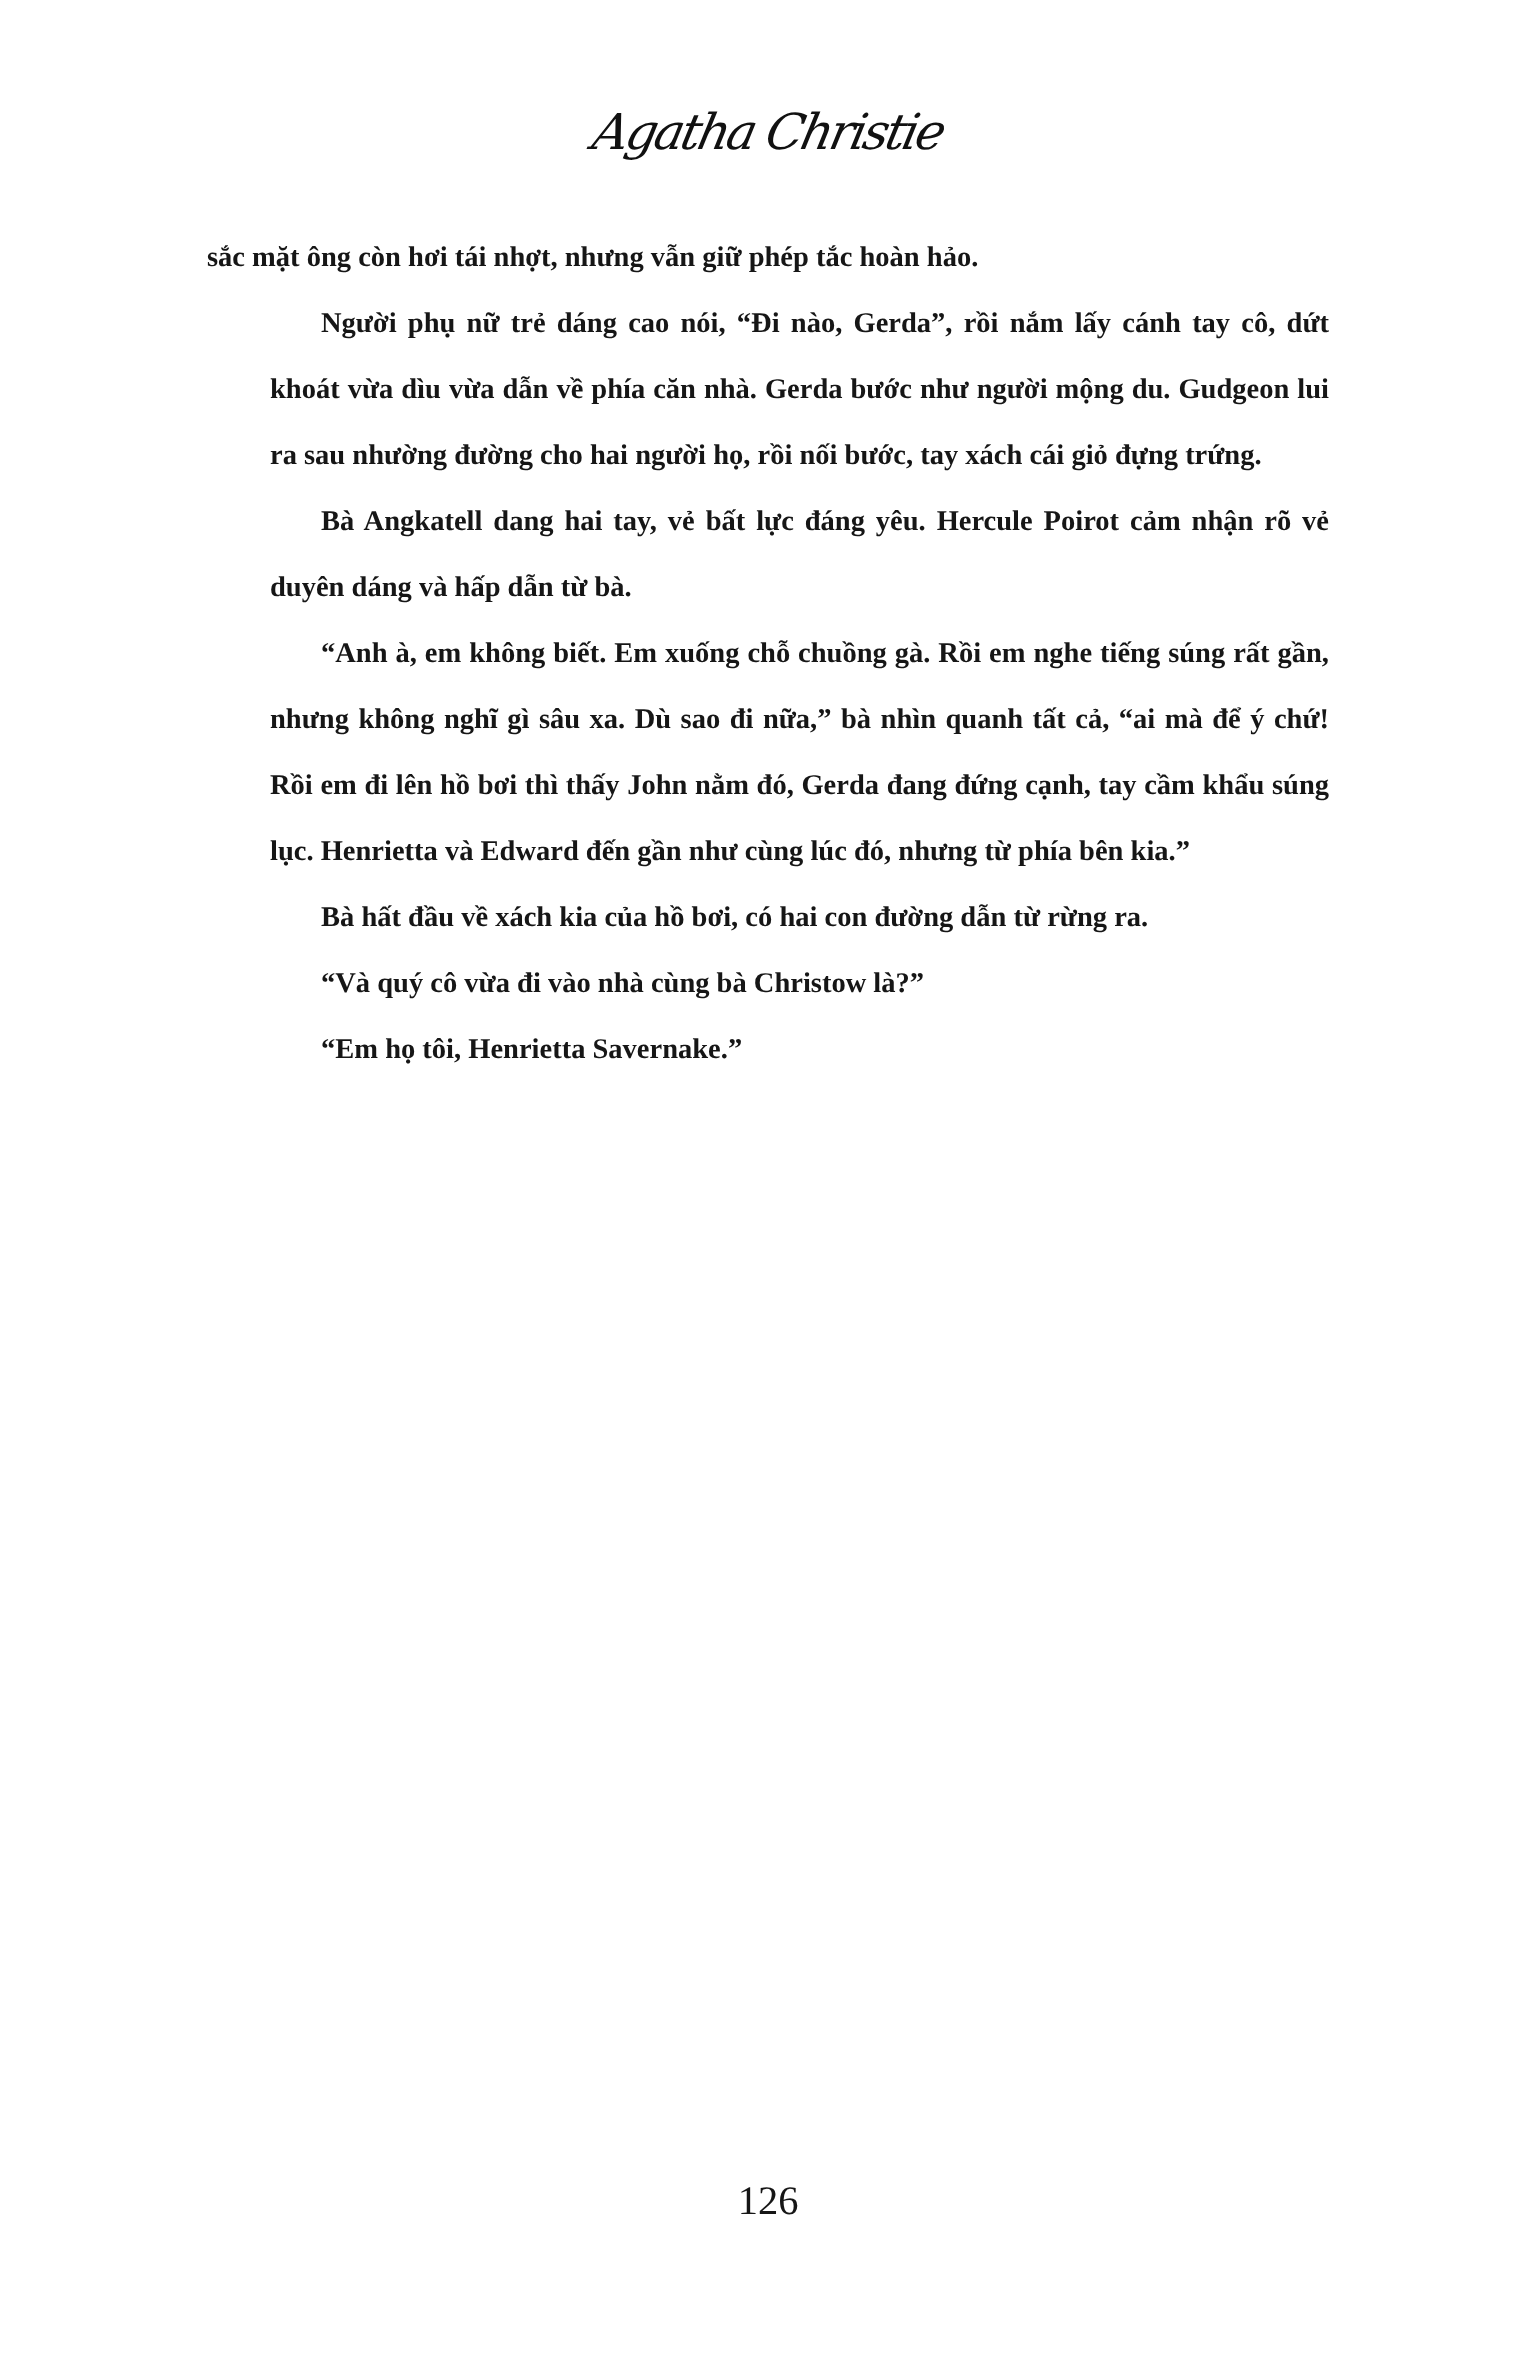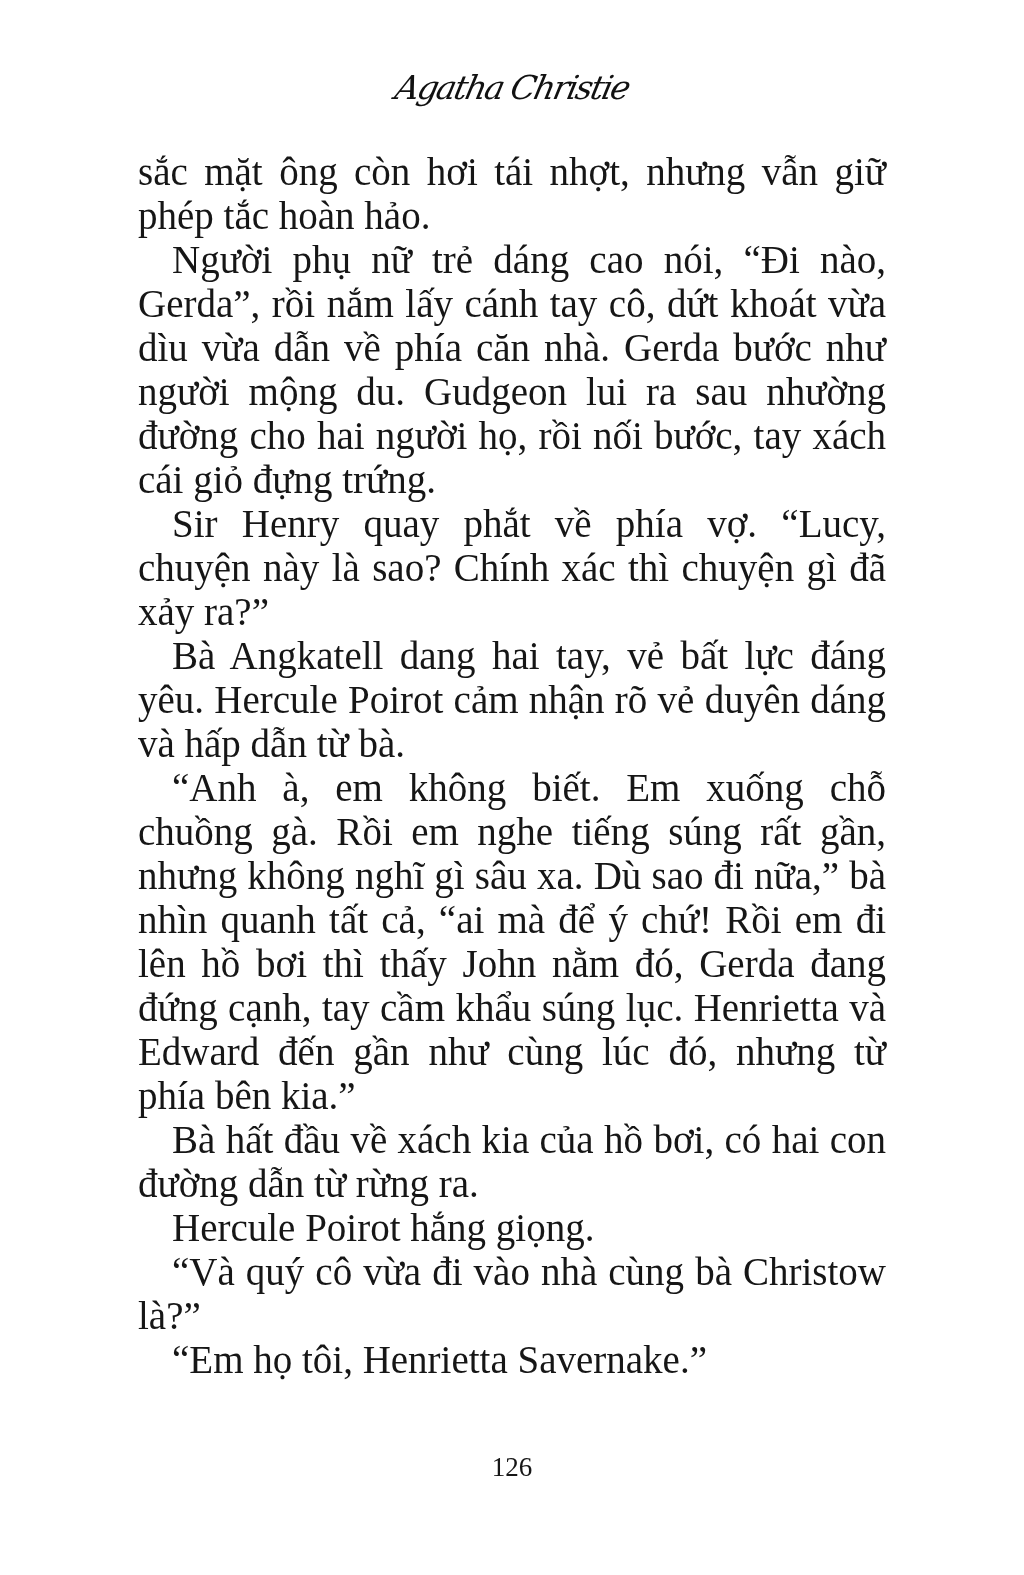--- a/index.html
+++ b/index.html
@@ -30,30 +30,32 @@
     font-size: 33px;
     letter-spacing: -2px;
     transform: skewX(-12deg);
     color: #111111;
   }
   .text-block {
     position: absolute;
     left: 138px;
     top: 150px;
     width: 748px;
-    font-size: 39px;
+    font-size: 19px;
     line-height: 44px;
     text-align: justify;
+    font-weight: bold;
   }
   .para {
     margin: 0;
     padding: 0;
   }
   .para.indent {
     text-indent: 34px;
+    margin-left: 42px;
   }
   .footer {
     position: absolute;
     top: 1452px;
     left: 0;
     width: 100%;
     text-align: center;
   }
   .page-number {
     font-size: 27px;
@@ -66,25 +68,23 @@
 <div class="page">
 
   <div class="header">
     <span class="signature">Agatha Christie</span>
   </div>
 
   <div class="text-block">
 
   <p class="para">sắc mặt ông còn hơi tái nhợt, nhưng vẫn giữ phép tắc hoàn hảo.</p>
       <p class="para indent">Người phụ nữ trẻ dáng cao nói, “Đi nào, Gerda”, rồi nắm lấy cánh tay cô, dứt khoát vừa dìu vừa dẫn về phía căn nhà. Gerda bước như người mộng du. Gudgeon lui ra sau nhường đường cho hai người họ, rồi nối bước, tay xách cái giỏ đựng trứng.</p>
-      <p class="para indent">Sir Henry quay phắt về phía vợ. “Lucy, chuyện này là sao? Chính xác thì chuyện gì đã xảy ra?”</p>
       <p class="para indent">Bà Angkatell dang hai tay, vẻ bất lực đáng yêu. Hercule Poirot cảm nhận rõ vẻ duyên dáng và hấp dẫn từ bà.</p>
       <p class="para indent">“Anh à, em không biết. Em xuống chỗ chuồng gà. Rồi em nghe tiếng súng rất gần, nhưng không nghĩ gì sâu xa. Dù sao đi nữa,” bà nhìn quanh tất cả, “ai mà để ý chứ! Rồi em đi lên hồ bơi thì thấy John nằm đó, Gerda đang đứng cạnh, tay cầm khẩu súng lục. Henrietta và Edward đến gần như cùng lúc đó, nhưng từ phía bên kia.”</p>
       <p class="para indent">Bà hất đầu về xách kia của hồ bơi, có hai con đường dẫn từ rừng ra.</p>
-      <p class="para indent">Hercule Poirot hắng giọng.</p>
       <p class="para indent">“Và quý cô vừa đi vào nhà cùng bà Christow là?”</p>
       <p class="para indent">“Em họ tôi, Henrietta Savernake.”</p>
     </div>
 
   <div class="footer">
     <span class="page-number">126</span>
   </div>
 
 </div>
 

